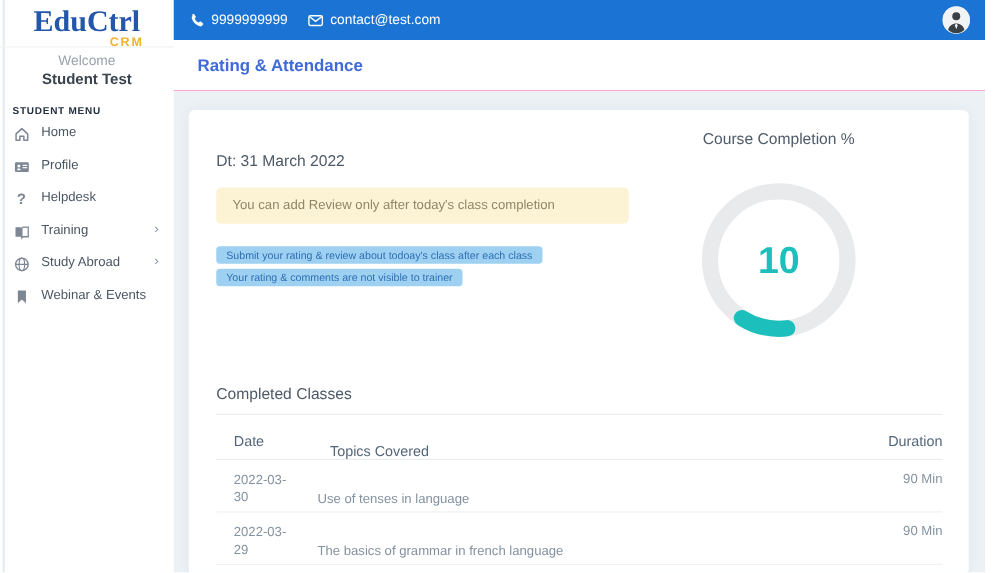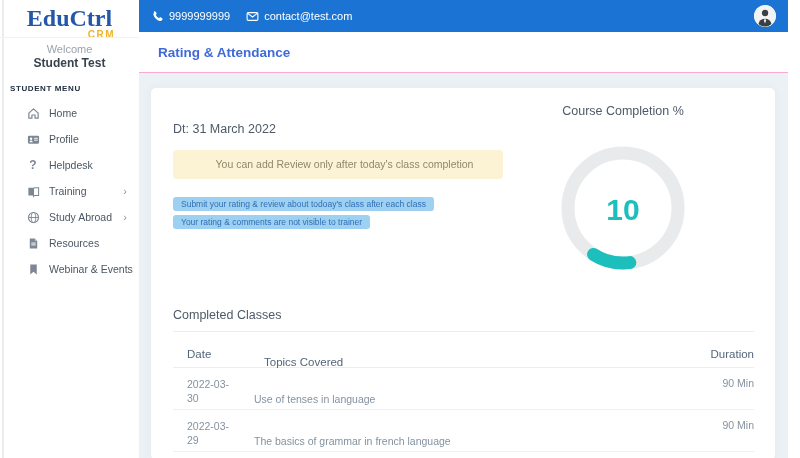--- a/index.html
+++ b/index.html
@@ -15,22 +15,22 @@
                color:#2457aa; letter-spacing:0px; line-height:26px; }
   .logo-sub  { font-size:10px; font-weight:700; color:#f0b32c; letter-spacing:1.5px;
                text-align:right; padding-right:24px; margin-top:-2px; }
   .sb-divider { position:absolute; left:0; right:0; top:37px; height:1px; background:#f0f2f4; }
   .welcome-wrap { position:absolute; left:0; top:42px; width:139px; text-align:center; }
   .welcome-txt { font-size:11px; color:#9aa3ad; line-height:14px; }
   .user-name   { font-size:12px; color:#39434e; font-weight:700; line-height:15px; }
   .menu-label { position:absolute; left:10px; top:84px; font-size:8px; font-weight:700;
                 color:#22303f; letter-spacing:0.6px; }
   .menu { position:absolute; left:0; top:100px; width:139px; }
-  .menu-item { position:relative; display:flex; align-items:center; height:26px;
-               padding-left:10px; cursor:pointer;margin-left:16px; }
+  .menu-item { position:relative; display:flex; align-items:flex-start; height:26px;
+               padding-left:10px; cursor:pointer; }
   .menu-item .mi-icon { width:14px; height:14px; display:flex; align-items:center;
                         justify-content:center; color:#7d8793; flex:0 0 14px; }
   .menu-item .mi-label { margin-left:9px; font-size:10.5px; font-weight:500; color:#4b5663; }
   .menu-item .mi-chevron { position:absolute; right:12px; font-size:11px; color:#8a94a0; line-height:1; }
   .glyph-q { font-size:12px; font-weight:700; color:#7d8793; font-family:"Liberation Sans",sans-serif; }
 
   
   .topbar { position:absolute; left:139px; top:0; width:649px; height:32px; background:#1b74d3;
             display:flex; align-items:center; color:#ffffff; }
   .tb-group { display:flex; align-items:center; font-size:11px; font-weight:500; }
@@ -48,21 +48,21 @@
 
   
   .content { position:absolute; left:139px; top:73px; width:649px; height:385px; background:#ecf1f5; }
   .card { position:absolute; left:12px; top:15px; width:624px; height:372px; background:#ffffff;
           border-radius:5px; box-shadow:0 0 10px rgba(40,60,90,0.05); }
 
   .course-name { position:absolute; left:22px; top:11px; font-size:12.5px; color:#4e5a67; }
   .course-date { position:absolute; left:22px; top:34px; font-size:12.5px; color:#4e5a67; }
   .alert-box { position:absolute; left:22px; top:62px; width:330px; height:29px; background:#fcf3d4;
                border-radius:4px; font-size:10.5px; color:#8f876b; line-height:29px;
-               padding-left:13px; white-space:nowrap;text-align:center; }
+               padding-left:13px; white-space:nowrap; }
   .badge { position:absolute; left:22px; height:14px; line-height:14px; background:#9ed1f1;
            color:#2f6fb6; font-size:8.5px; font-weight:500; border-radius:3px; padding:0 8px;
            white-space:nowrap; }
   .badge-1 { top:109px; }
   .badge-2 { top:127px; }
 
   .completion { position:absolute; left:352px; top:16px; width:240px; text-align:center; }
   .completion-title { font-size:12.5px; color:#4e5a67; }
   .donut-wrap { margin-top:25px; display:inline-block; position:relative; }
   .donut-value { font-family:"Liberation Sans",sans-serif; font-weight:700; font-size:30px;
@@ -147,31 +147,20 @@
           <svg width="13" height="13" viewBox="0 0 14 14">
               <circle cx="7" cy="7" r="5.4" fill="none" stroke="#7d8793" stroke-width="1.2"></circle>
               <ellipse cx="7" cy="7" rx="2.4" ry="5.4" fill="none" stroke="#7d8793" stroke-width="1"></ellipse>
               <line x1="1.6" y1="7" x2="12.4" y2="7" stroke="#7d8793" stroke-width="1"></line>
             </svg>
         </span>
         <span class="mi-label">Study Abroad</span>
         <span class="mi-chevron">›</span>
       </div>
 
-      <div class="menu-item">
-        <span class="mi-icon">
-          <svg width="13" height="13" viewBox="0 0 14 14">
-              <path d="M3 1.5h5.5L11 4v8.5H3z" fill="#7d8793"></path>
-              <path d="M8.5 1.5 11 4H8.5z" fill="#cfd4d9"></path>
-              <rect x="4.6" y="6" width="4.8" height="1" fill="#fff"></rect>
-              <rect x="4.6" y="8" width="4.8" height="1" fill="#fff"></rect>
-            </svg>
-        </span>
-        <span class="mi-label">Resources</span>
-      </div>
 
       <div class="menu-item">
         <span class="mi-icon">
           <svg width="13" height="13" viewBox="0 0 14 14">
               <path d="M3.5 1.5h7v11L7 9.3 3.5 12.5z" fill="#7d8793"></path>
             </svg>
         </span>
         <span class="mi-label">Webinar &amp; Events</span>
       </div>
 

